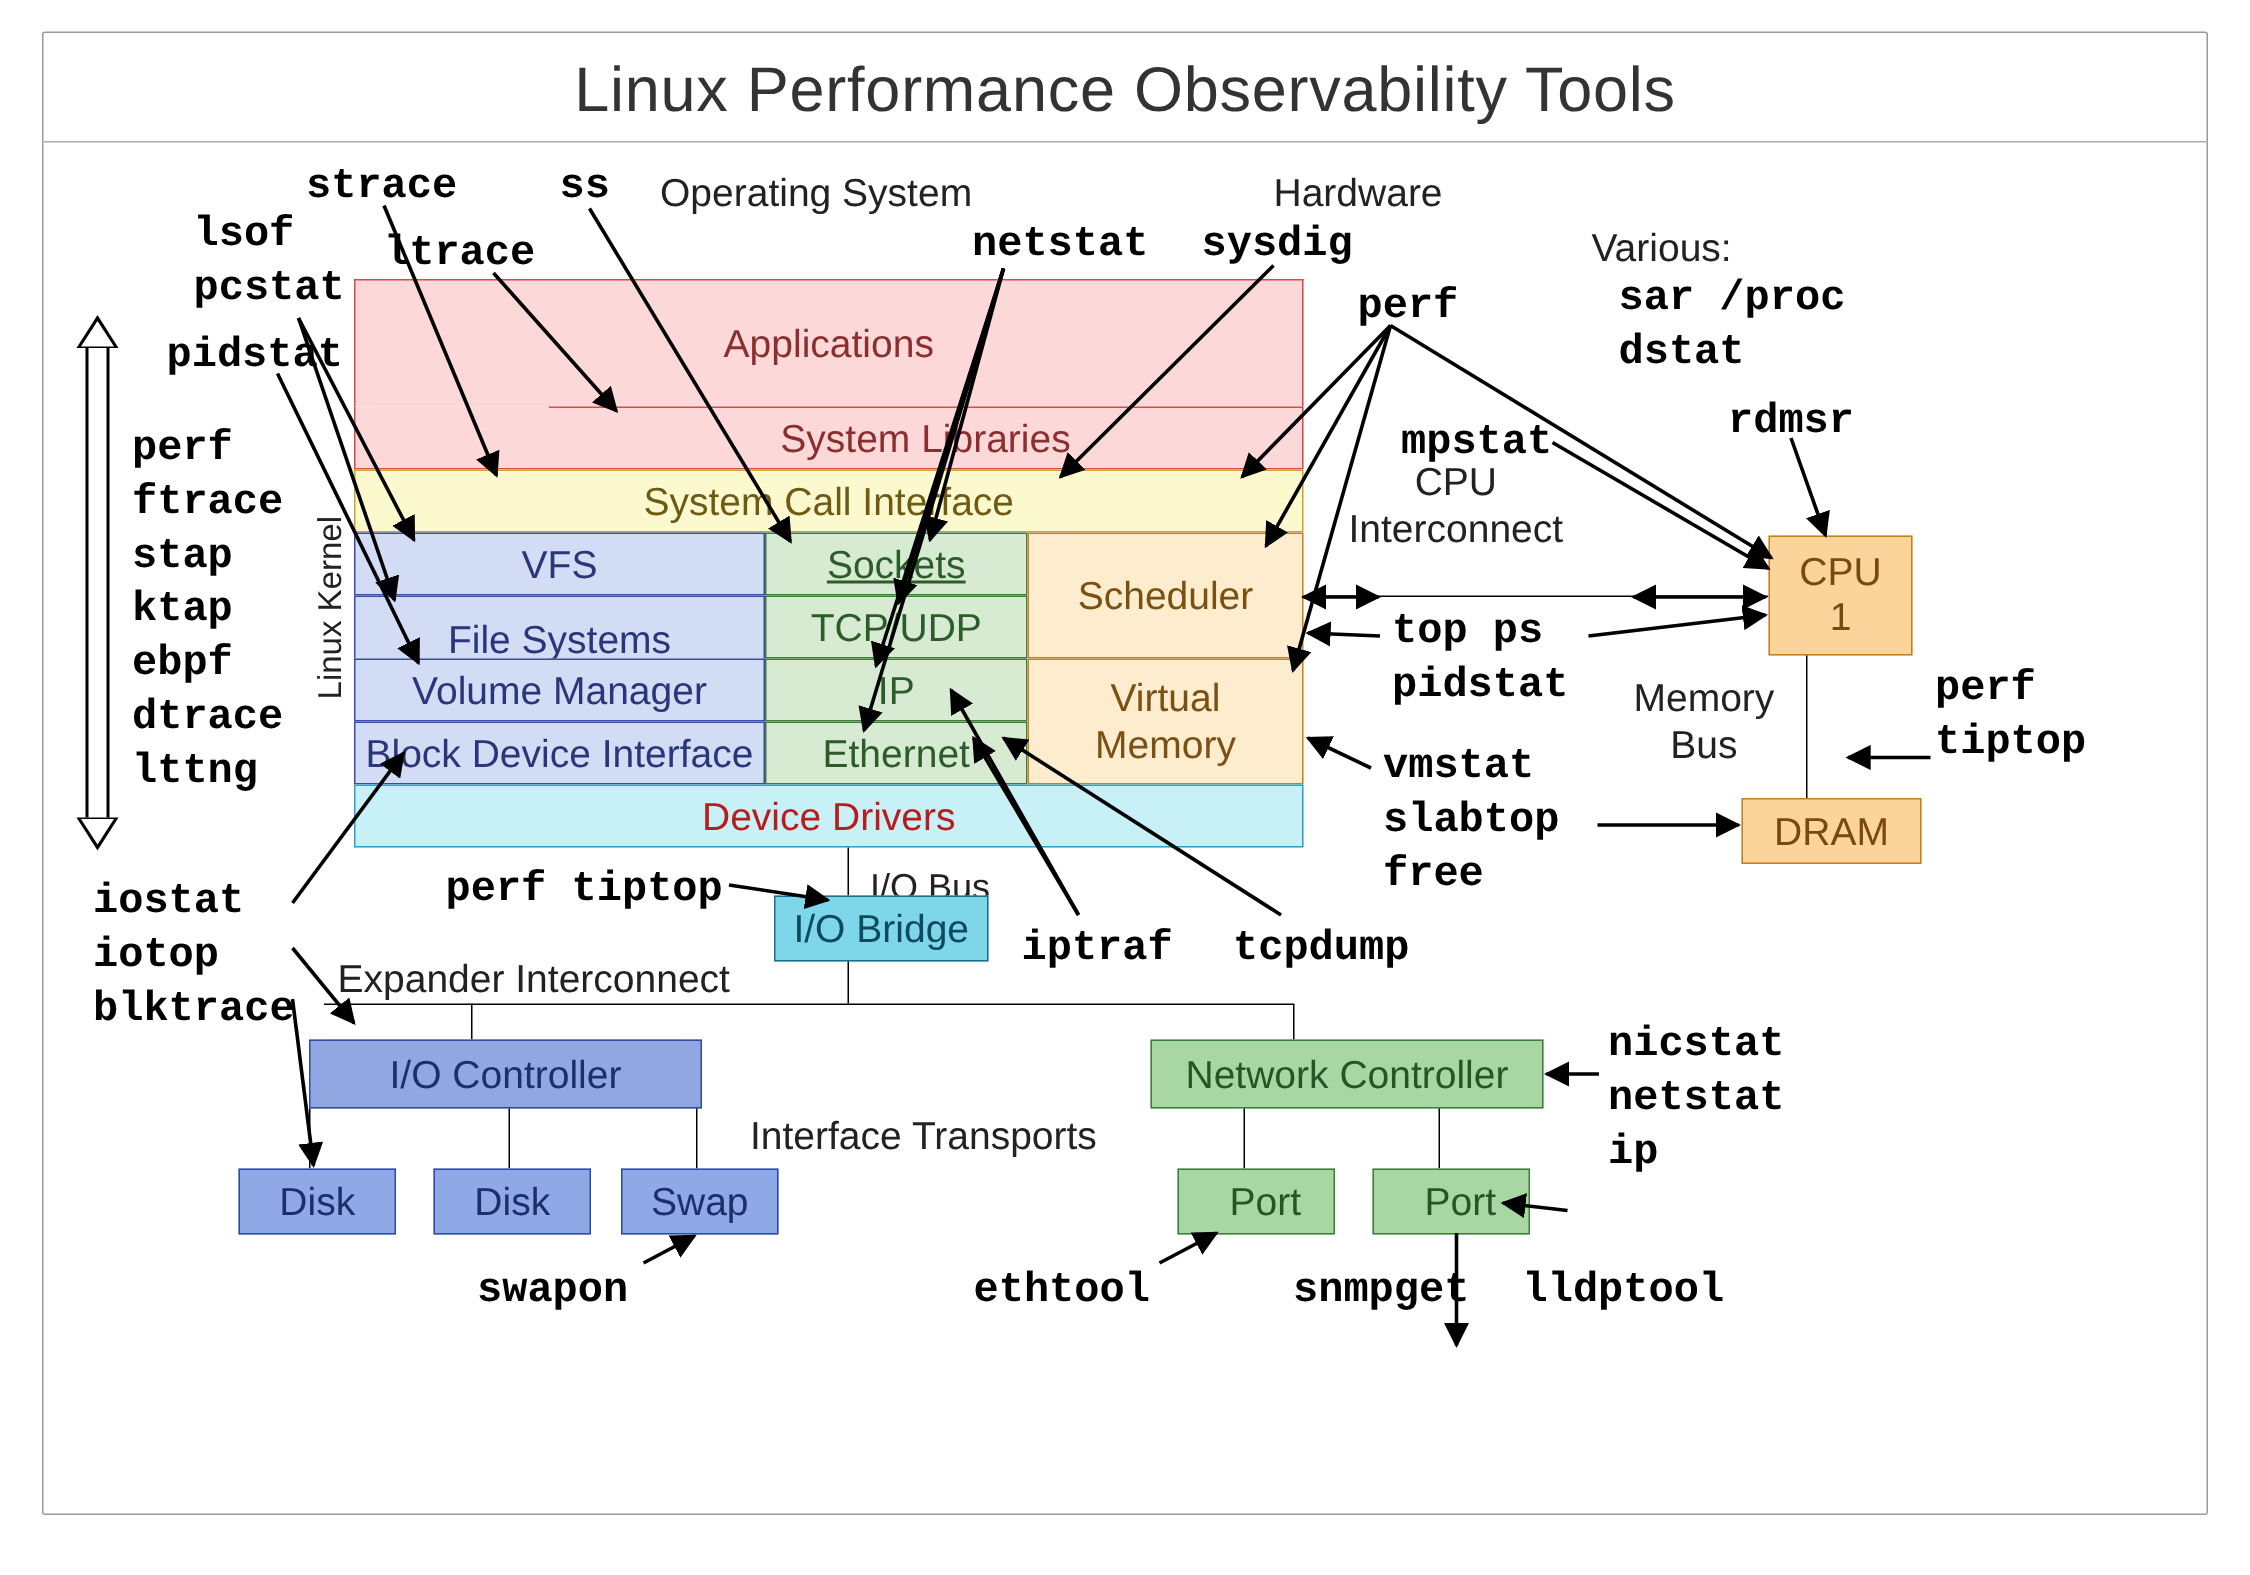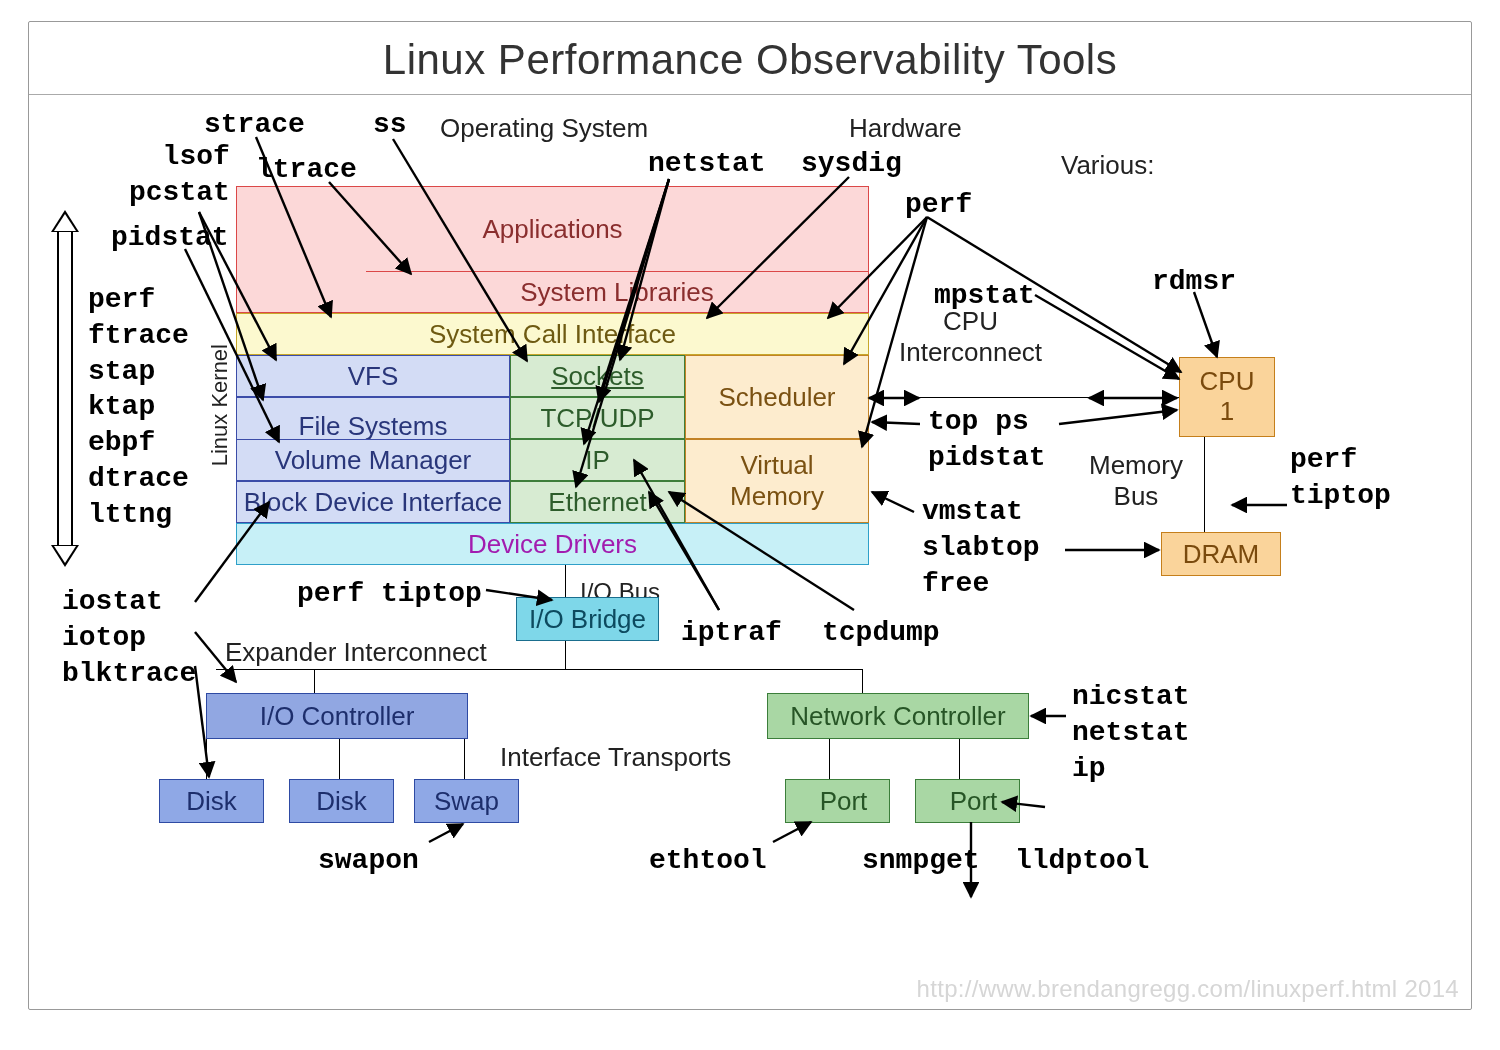--- a/index.html
+++ b/index.html
@@ -28,21 +28,21 @@
   .label{position:absolute;font-size:26px;color:#222;white-space:pre;}
   .footer{position:absolute;right:0;bottom:6px;font-size:24px;color:#d6d6d6;letter-spacing:.3px;}
 
   .vtext{writing-mode:vertical-rl;transform:rotate(180deg);font-size:22px;color:#222;position:absolute;}
 
   .pink{background:var(--pink);border-color:var(--pink-d);color:#8a2e2e;}
   .cream{background:var(--cream);border-color:var(--cream-d);color:#6e5a12;}
   .blue1{background:var(--blue1);border-color:var(--blue1-d);color:#29367a;}
   .green1{background:var(--green1);border-color:var(--green1-d);color:#2d5c2b;}
   .tan{background:var(--tan);border-color:var(--tan-d);color:#7a5112;}
-  .cyan{background:var(--cyan);border-color:var(--cyan-d);color:#a21caf;}
+  .cyan{background:var(--cyan);border-color:var(--cyan-d);color:#b91c1c;}
   .io{background:var(--io);border-color:var(--io-d);color:#0d4a5f;}
   .iocl{background:var(--iocl);border-color:var(--iocl-d);color:#1d2e6c;}
   .net{background:var(--net);border-color:var(--net-d);color:#275526;}
   .disk{background:var(--disk);border-color:var(--disk-d);color:#1d2e6c;}
   .port{background:var(--port);border-color:var(--port-d);color:#275526;padding-left:12px;}
   .cpu{background:var(--cpu);border-color:var(--cpu-d);color:#7a4a0d;}
 
   .vline{position:absolute;width:0;border-left:1.5px solid #000;}
   .hline{position:absolute;height:0;border-top:1.5px solid #000;}
 
@@ -129,35 +129,37 @@
 Bus</div>
 
     <div class="dblarrow" style="left:22px;top:188px;height:357px;">
       <div class="shaft"></div>
         <div class="head up"></div>
         <div class="head dn"></div>
     </div>
 
     <div class="tool" style="left:175px;top:85px;">strace</div>
     <div class="tool" style="left:344px;top:85px;">ss</div>
-    <div class="tool" style="left:100px;top:117px;text-align:right;">lsof
+    <div class="tool" style="left:100px;top:117px;text-align:left;">lsof
 pcstat</div>
     <div class="tool" style="left:227px;top:130px;">ltrace</div>
     <div class="tool" style="left:619px;top:124px;">netstat</div>
     <div class="tool" style="left:772px;top:124px;">sysdig</div>
     <div class="tool" style="left:82px;top:198px;">pidstat</div>
     <div class="tool" style="left:876px;top:165px;">perf</div>
     <div class="tool" style="left:59px;top:260px;">perf
 ftrace
 stap
 ktap
 ebpf
 dtrace
 lttng</div>
     <div class="tool" style="left:905px;top:256px;">mpstat</div>
+    <div class="tool" style="left:1050px;top:160px;">sar /proc
+dstat</div>
     <div class="tool" style="left:1123px;top:242px;">rdmsr</div>
     <div class="tool" style="left:899px;top:382px;">top ps
 pidstat</div>
     <div class="tool" style="left:1261px;top:420px;">perf
 tiptop</div>
     <div class="tool" style="left:893px;top:472px;">vmstat
 slabtop
 free</div>
     <div class="tool" style="left:33px;top:562px;">iostat
 iotop
@@ -166,21 +168,20 @@
     <div class="tool" style="left:652px;top:593px;">iptraf</div>
     <div class="tool" style="left:793px;top:593px;">tcpdump</div>
     <div class="tool" style="left:289px;top:821px;">swapon</div>
     <div class="tool" style="left:620px;top:821px;">ethtool</div>
     <div class="tool" style="left:833px;top:821px;">snmpget</div>
     <div class="tool" style="left:986px;top:821px;">lldptool</div>
     <div class="tool" style="left:1043px;top:657px;">nicstat
 netstat
 ip</div>
 
-    <div class="footer" style="right:12px;">http://www.brendangregg.com/linuxperf.html 2014</div>
 
     <svg class="arrows" width="1444" height="989">
       <defs>
         <marker id="ah" viewBox="0 0 10 10" refX="9" refY="5" markerWidth="7" markerHeight="7" orient="auto-start-reverse">
           <path d="M0 0 L10 5 L0 10 z" fill="#000"></path>
         </marker>
       </defs>
       <g stroke="#000" stroke-width="2.4" fill="none" marker-end="url(#ah)">
 
         <path d="M227 115 L302 295"></path>

